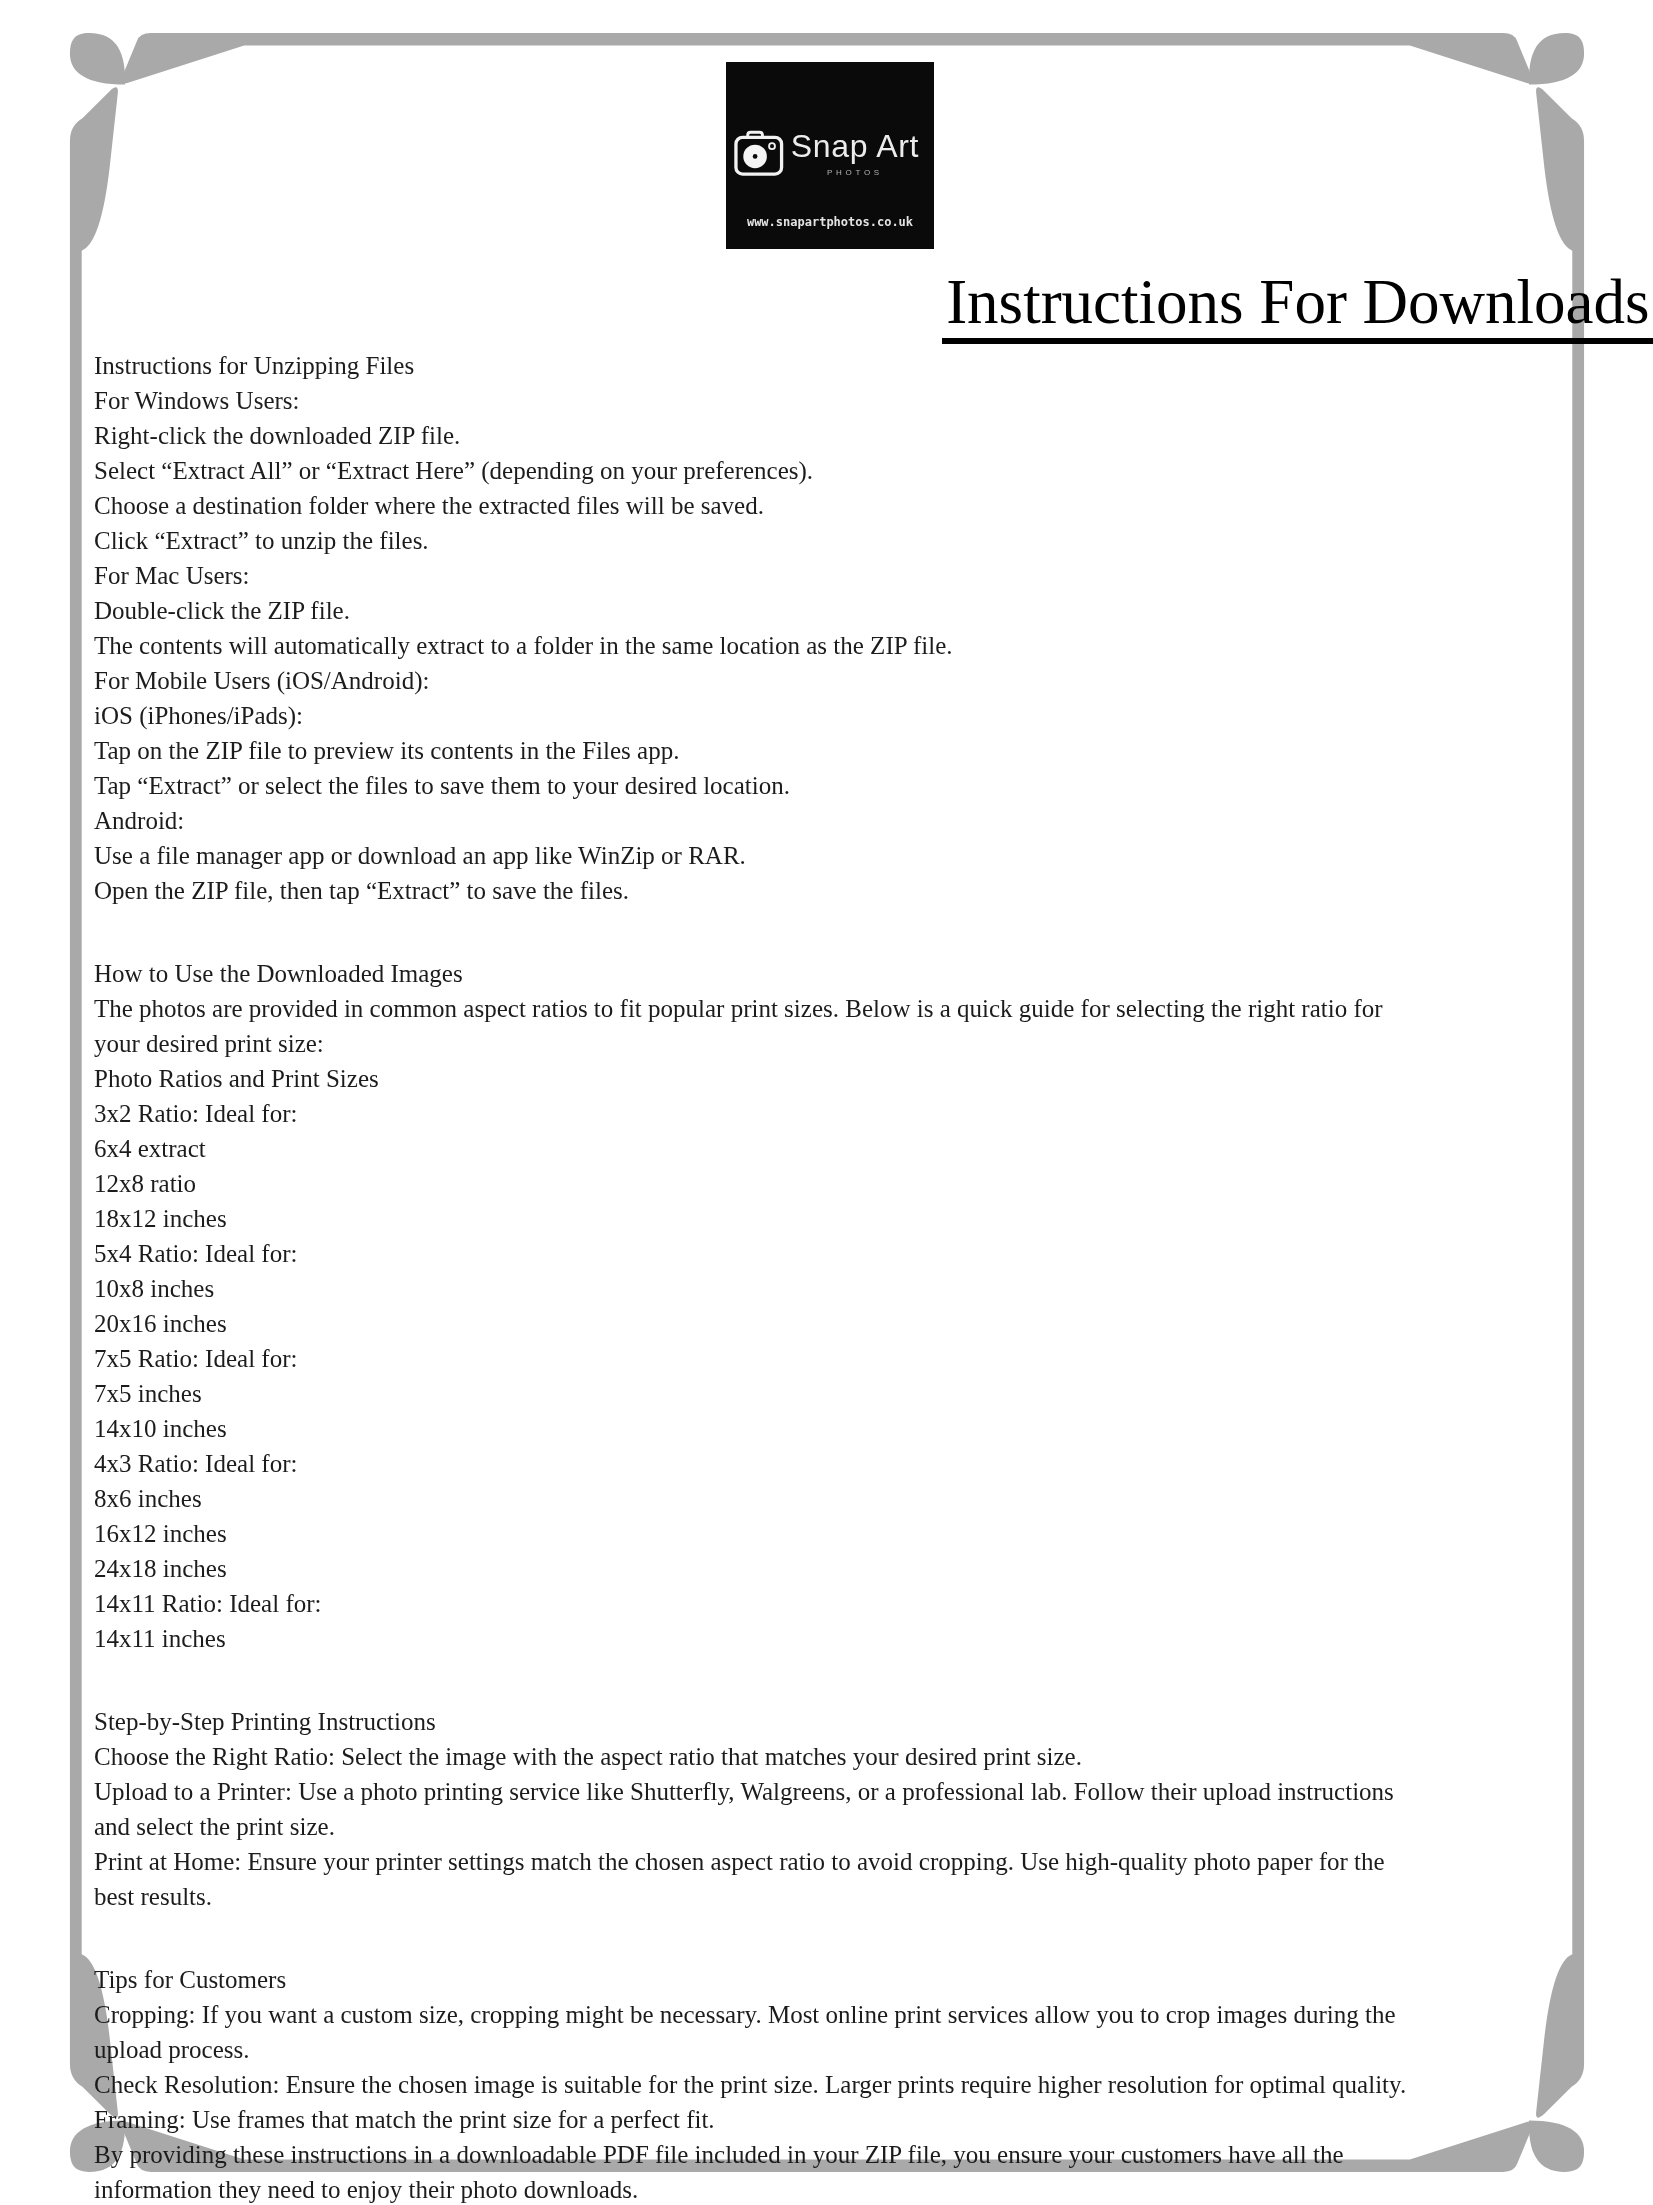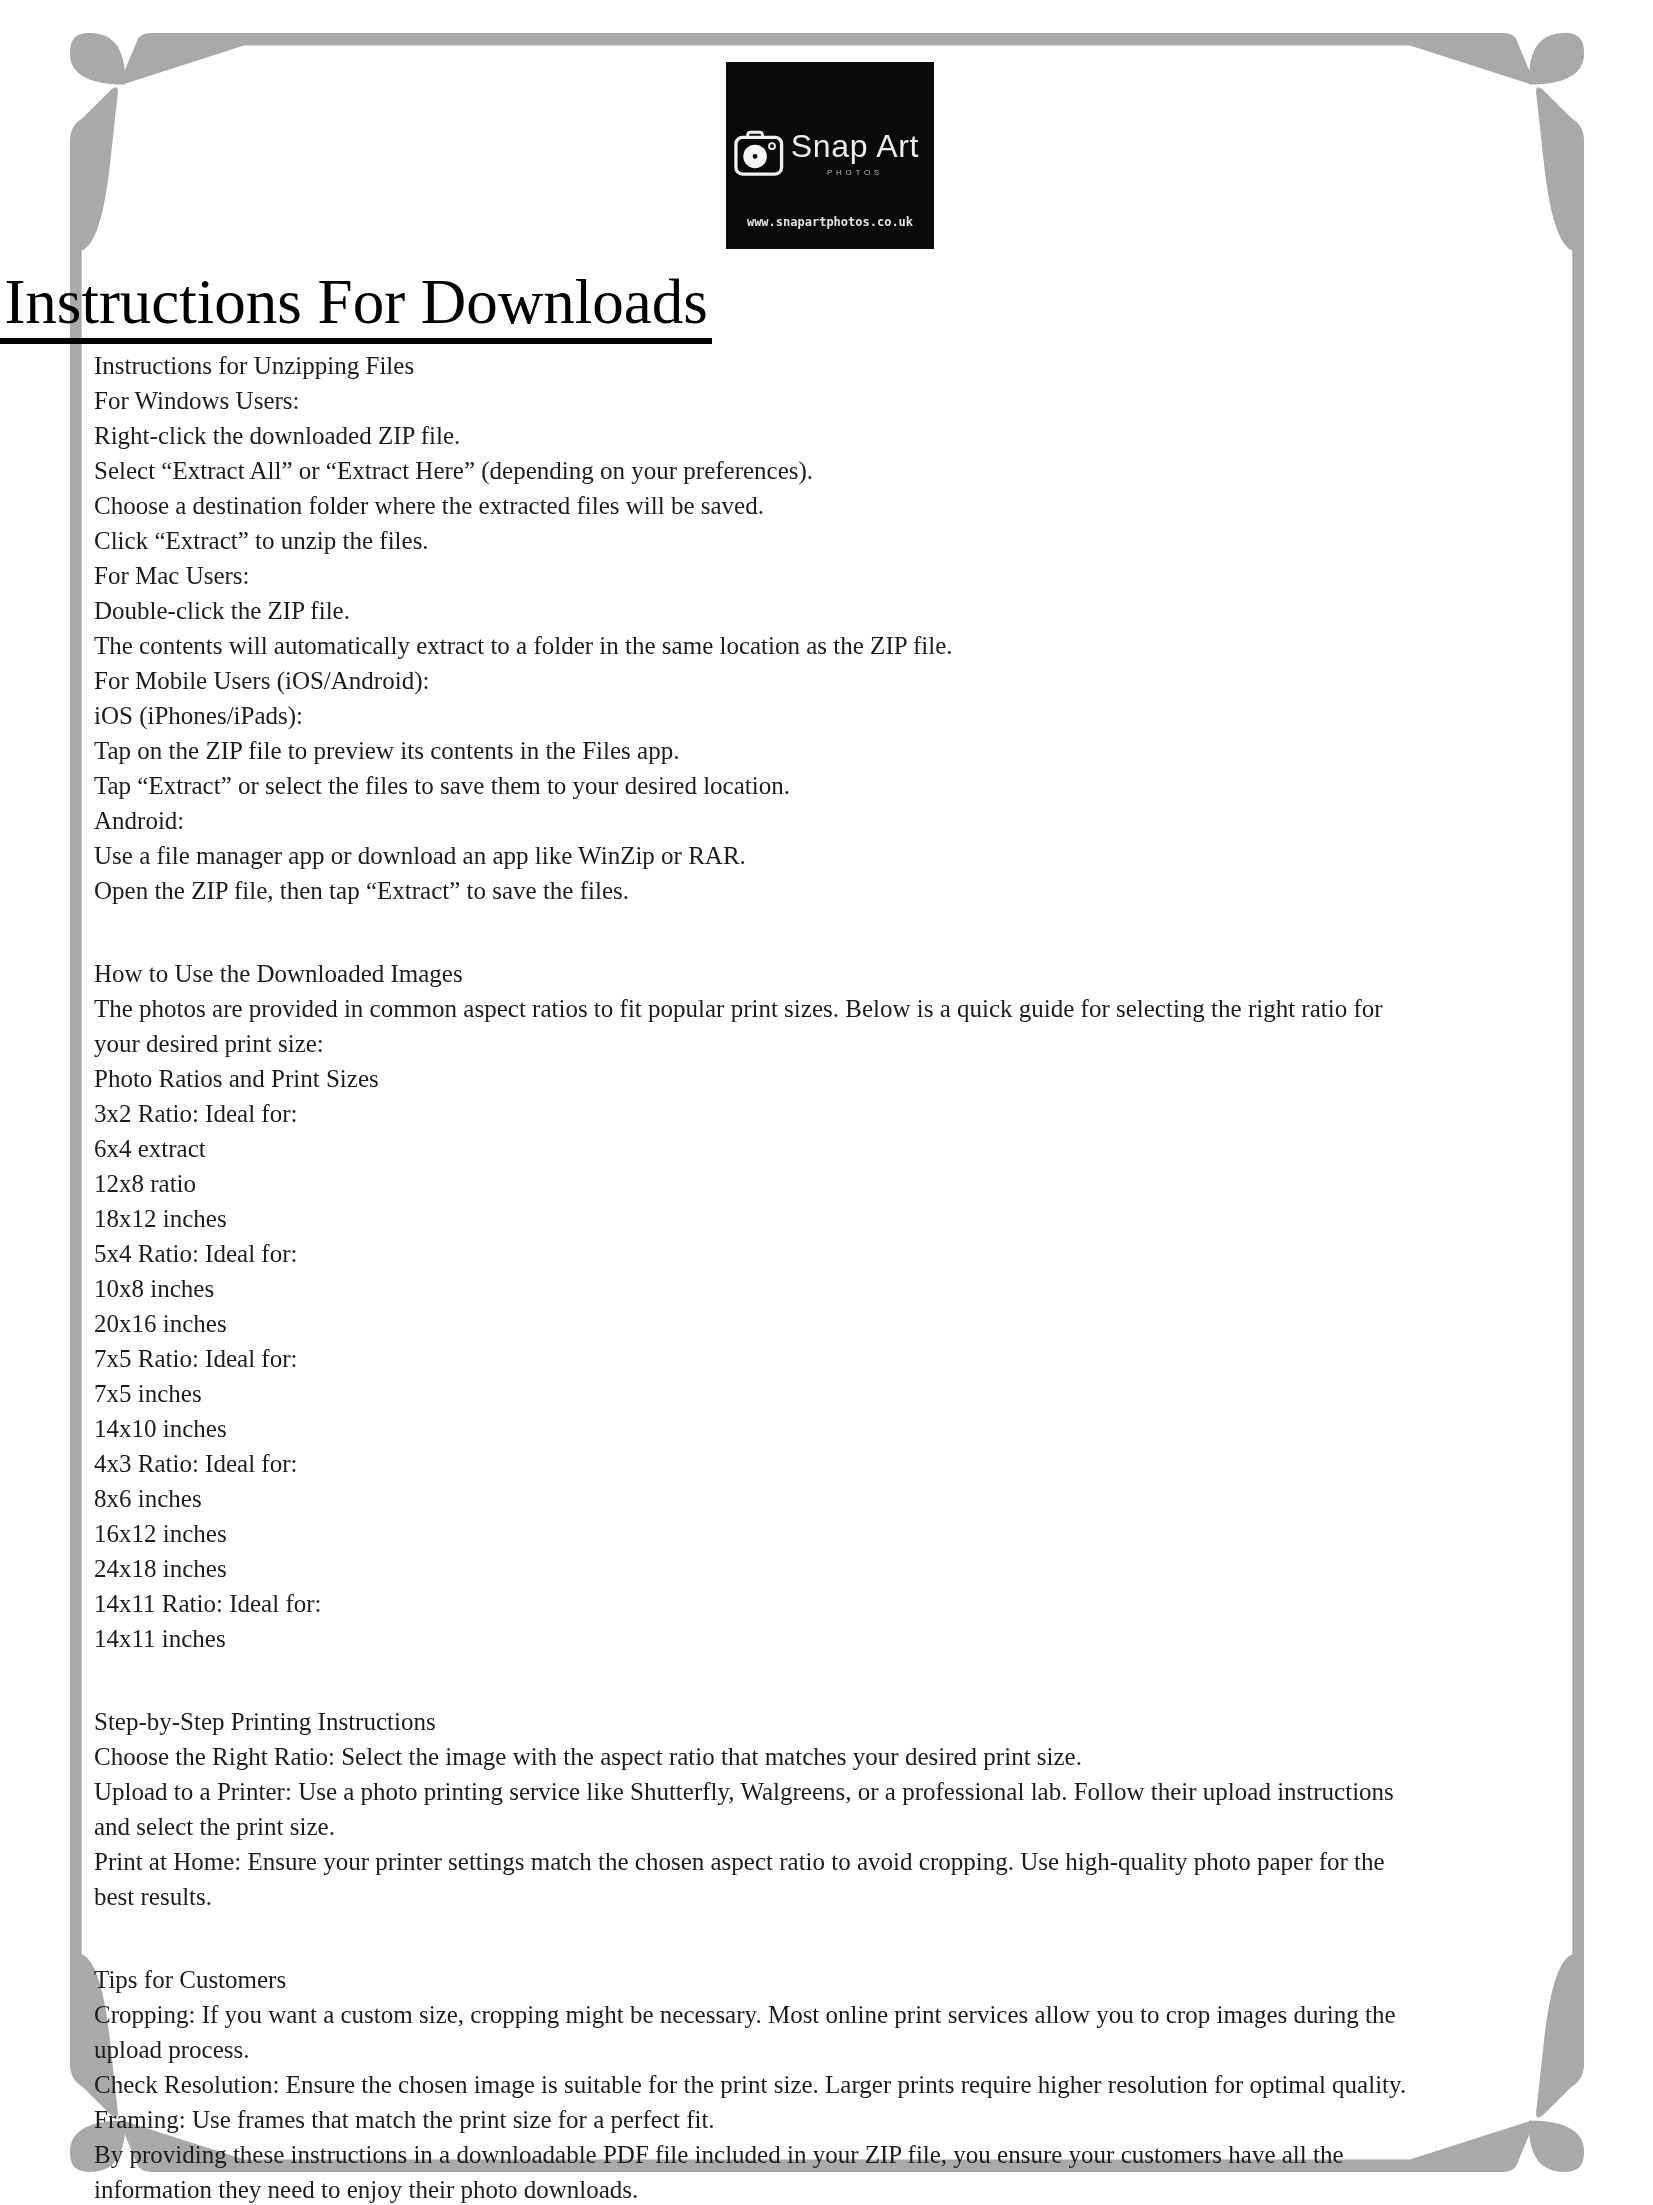--- a/index.html
+++ b/index.html
@@ -44,21 +44,21 @@
   .brand-url {
     position:absolute; left:0; right:0; bottom:20px;
     text-align:center;
     font-family:"DejaVu Sans Mono", monospace;
     font-size:12px; font-weight:700;
     color:var(--logo_url, #e3e3e3);
     white-space:nowrap;
   }
 
   
-  .title-wrap { position:absolute; left:0; top:271px; width:1654px; text-align:left; z-index:3; }
+  .title-wrap { position:absolute; left:0; top:271px; width:1654px; text-align:right; z-index:3; }
   .title-text {
     display:inline-block;
     font-family:"Liberation Serif", serif;
     font-size:63px; line-height:1; font-weight:400;
     color:var(--title, #000000);
     border-bottom:6.6px solid var(--title, #000000);
     padding:0 4.4px 3.7px 4.4px;
     letter-spacing:0px;
     white-space:nowrap;
   }

